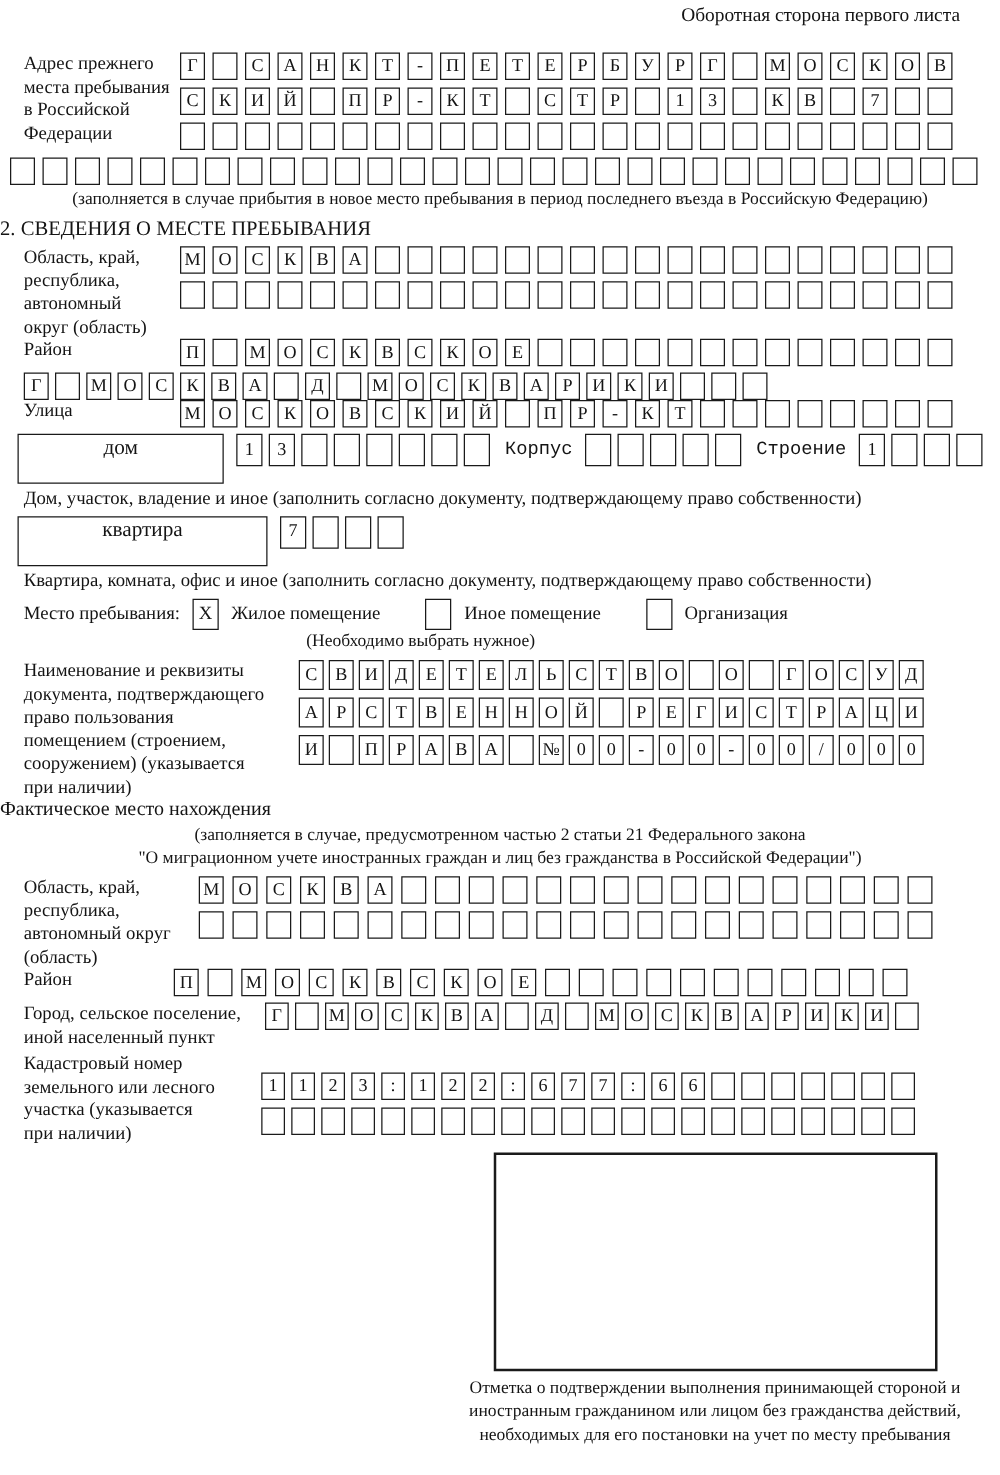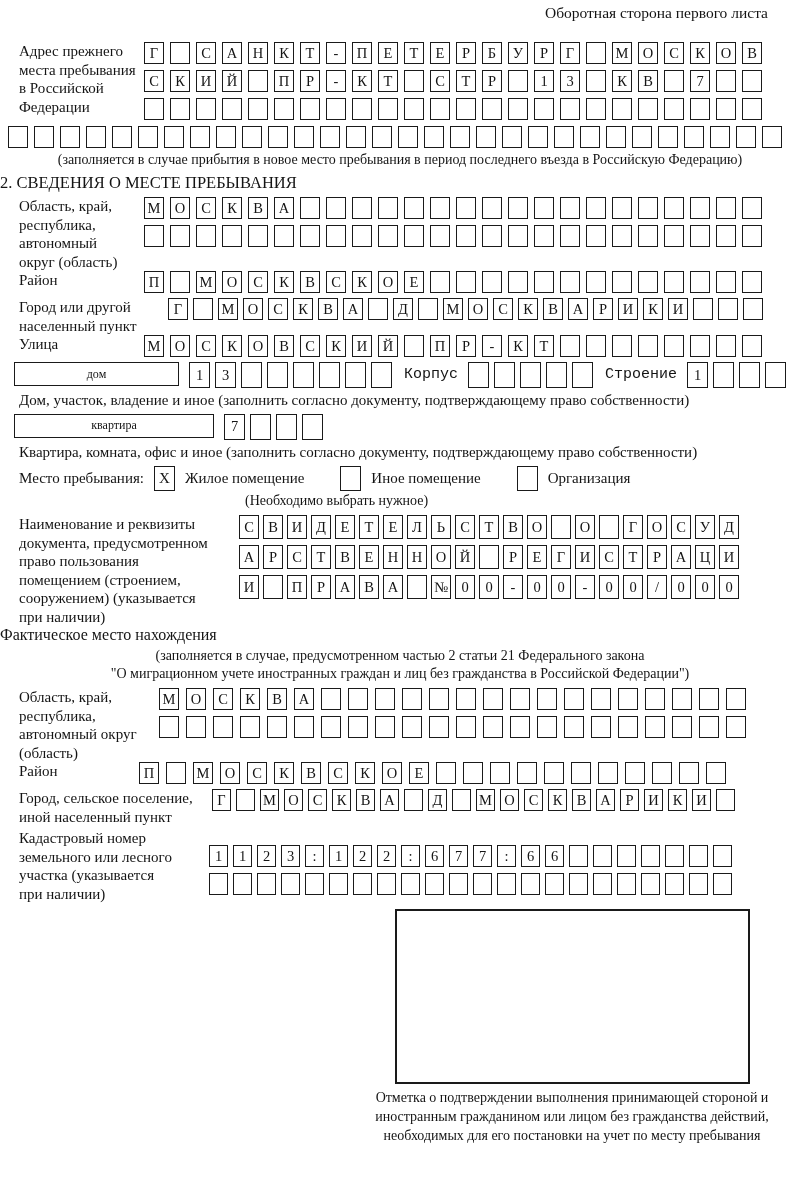--- a/index.html
+++ b/index.html
@@ -19,22 +19,22 @@
     display: flex; align-items: center; justify-content: center;
     font-size: 14.5px; line-height: 1;
   }
   .w125 { width: 125px; } .w149 { width: 149px; } .w220 { width: 220px; }
   .w140 { width: 140px; } .w120 { width: 120px; } .w193 { width: 193px; } .w190 { width: 190px; }
   .center-note { text-align: center; font-size: 14px; line-height: 18px; margin-top: 3px; white-space: pre-line; }
   .section-title { font-weight: normal; font-size: 16.5px; margin-top: 4px; }
   .mt3 { margin-top: 3px; } .mt4 { margin-top: 4px; } .mt5 { margin-top: 5px; } .mt6 { margin-top: 6px; } .mt20 { margin-top: 20px; }
 
   .titled-box {
-    border: 1.6px solid #1a1a1a; height: 24px; flex-shrink: 0;
-    display: flex; align-items: center; justify-content: center; font-size: 12px;
+    border: 1.6px solid #1a1a1a; height: 40px; flex-shrink: 0;
+    display: flex; justify-content: center; font-size: 17px;
   }
   .dom-box { width: 165px; margin-left: -5px; }
   .apt-box { width: 200px; margin-left: -5px; }
   .house-row .cells, .apt-row .cells { margin-left: 10px; gap: 5px; }
   .house-row .cell, .apt-row .cell { width: 21px; height: 26px; }
   .inline-label { font-size: 15px; flex-shrink: 0; }
   .house-row .inline-label { margin-left: 12px; padding-top: 4px; font-family: Liberation Mono, monospace; }
 
   .stay-row { align-items: center; }
   .stay-row .inline-label { margin-left: 10px; }
@@ -267,22 +267,20 @@
       <span class="cell"></span>
       <span class="cell"></span>
       <span class="cell"></span>
       <span class="cell"></span>
       <span class="cell"></span>
       <span class="cell"></span>
     </div>
 </div>
 
 <div class="row mt5">
-  <div class="label w149">Город или другой
-населенный пункт</div>
   <div class="cells" style="gap:5px;">
       <span class="cell">Г</span>
       <span class="cell"></span>
       <span class="cell">М</span>
       <span class="cell">О</span>
       <span class="cell">С</span>
       <span class="cell">К</span>
       <span class="cell">В</span>
       <span class="cell">А</span>
       <span class="cell"></span>
@@ -389,21 +387,21 @@
   <div class="inline-label">Жилое помещение</div>
   <div class="cell checkbox gap-big"></div>
   <div class="inline-label">Иное помещение</div>
   <div class="cell checkbox gap-big"></div>
   <div class="inline-label">Организация</div>
 </div>
 <div class="stay-note">(Необходимо выбрать нужное)</div>
 
 <div class="row doc-row mt6">
   <div class="label w220">Наименование и реквизиты
-документа, предусмотренном
+документа, подтверждающего
 право пользования
 помещением (строением,
 сооружением) (указывается
 при наличии)</div>
   <div class="stack">
     <div class="cells">
         <span class="cell">С</span>
         <span class="cell">В</span>
         <span class="cell">И</span>
         <span class="cell">Д</span>

